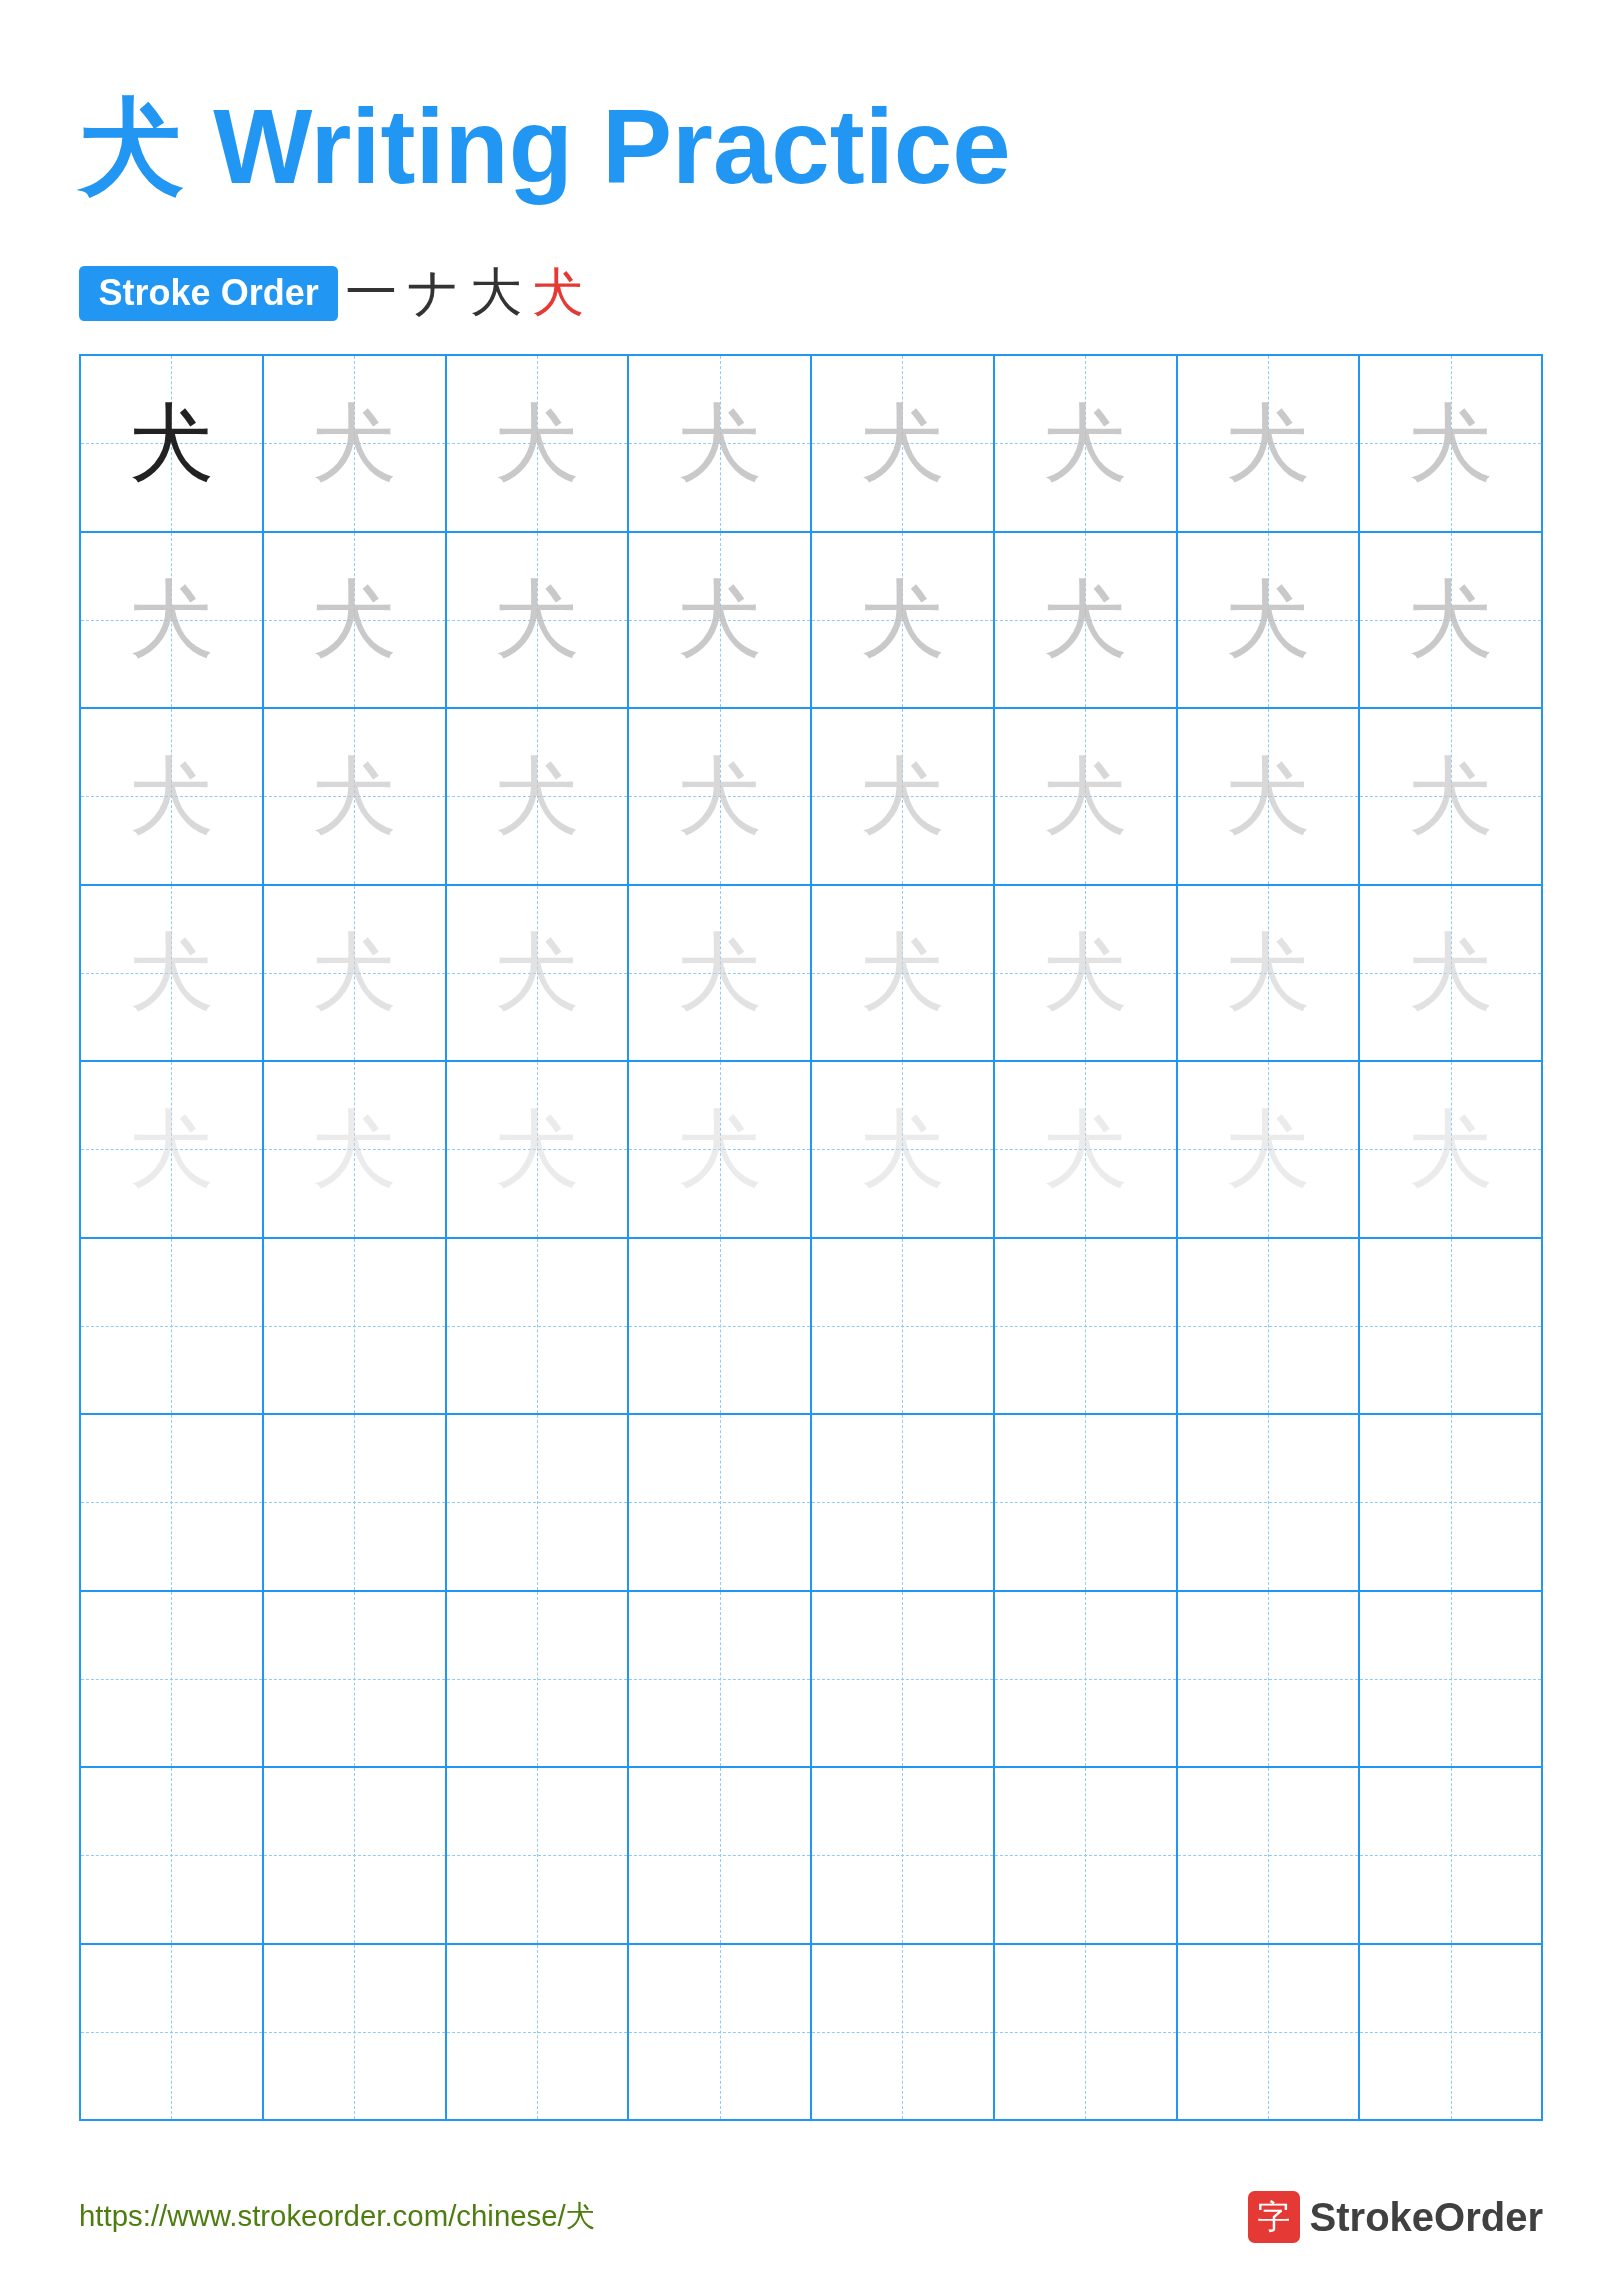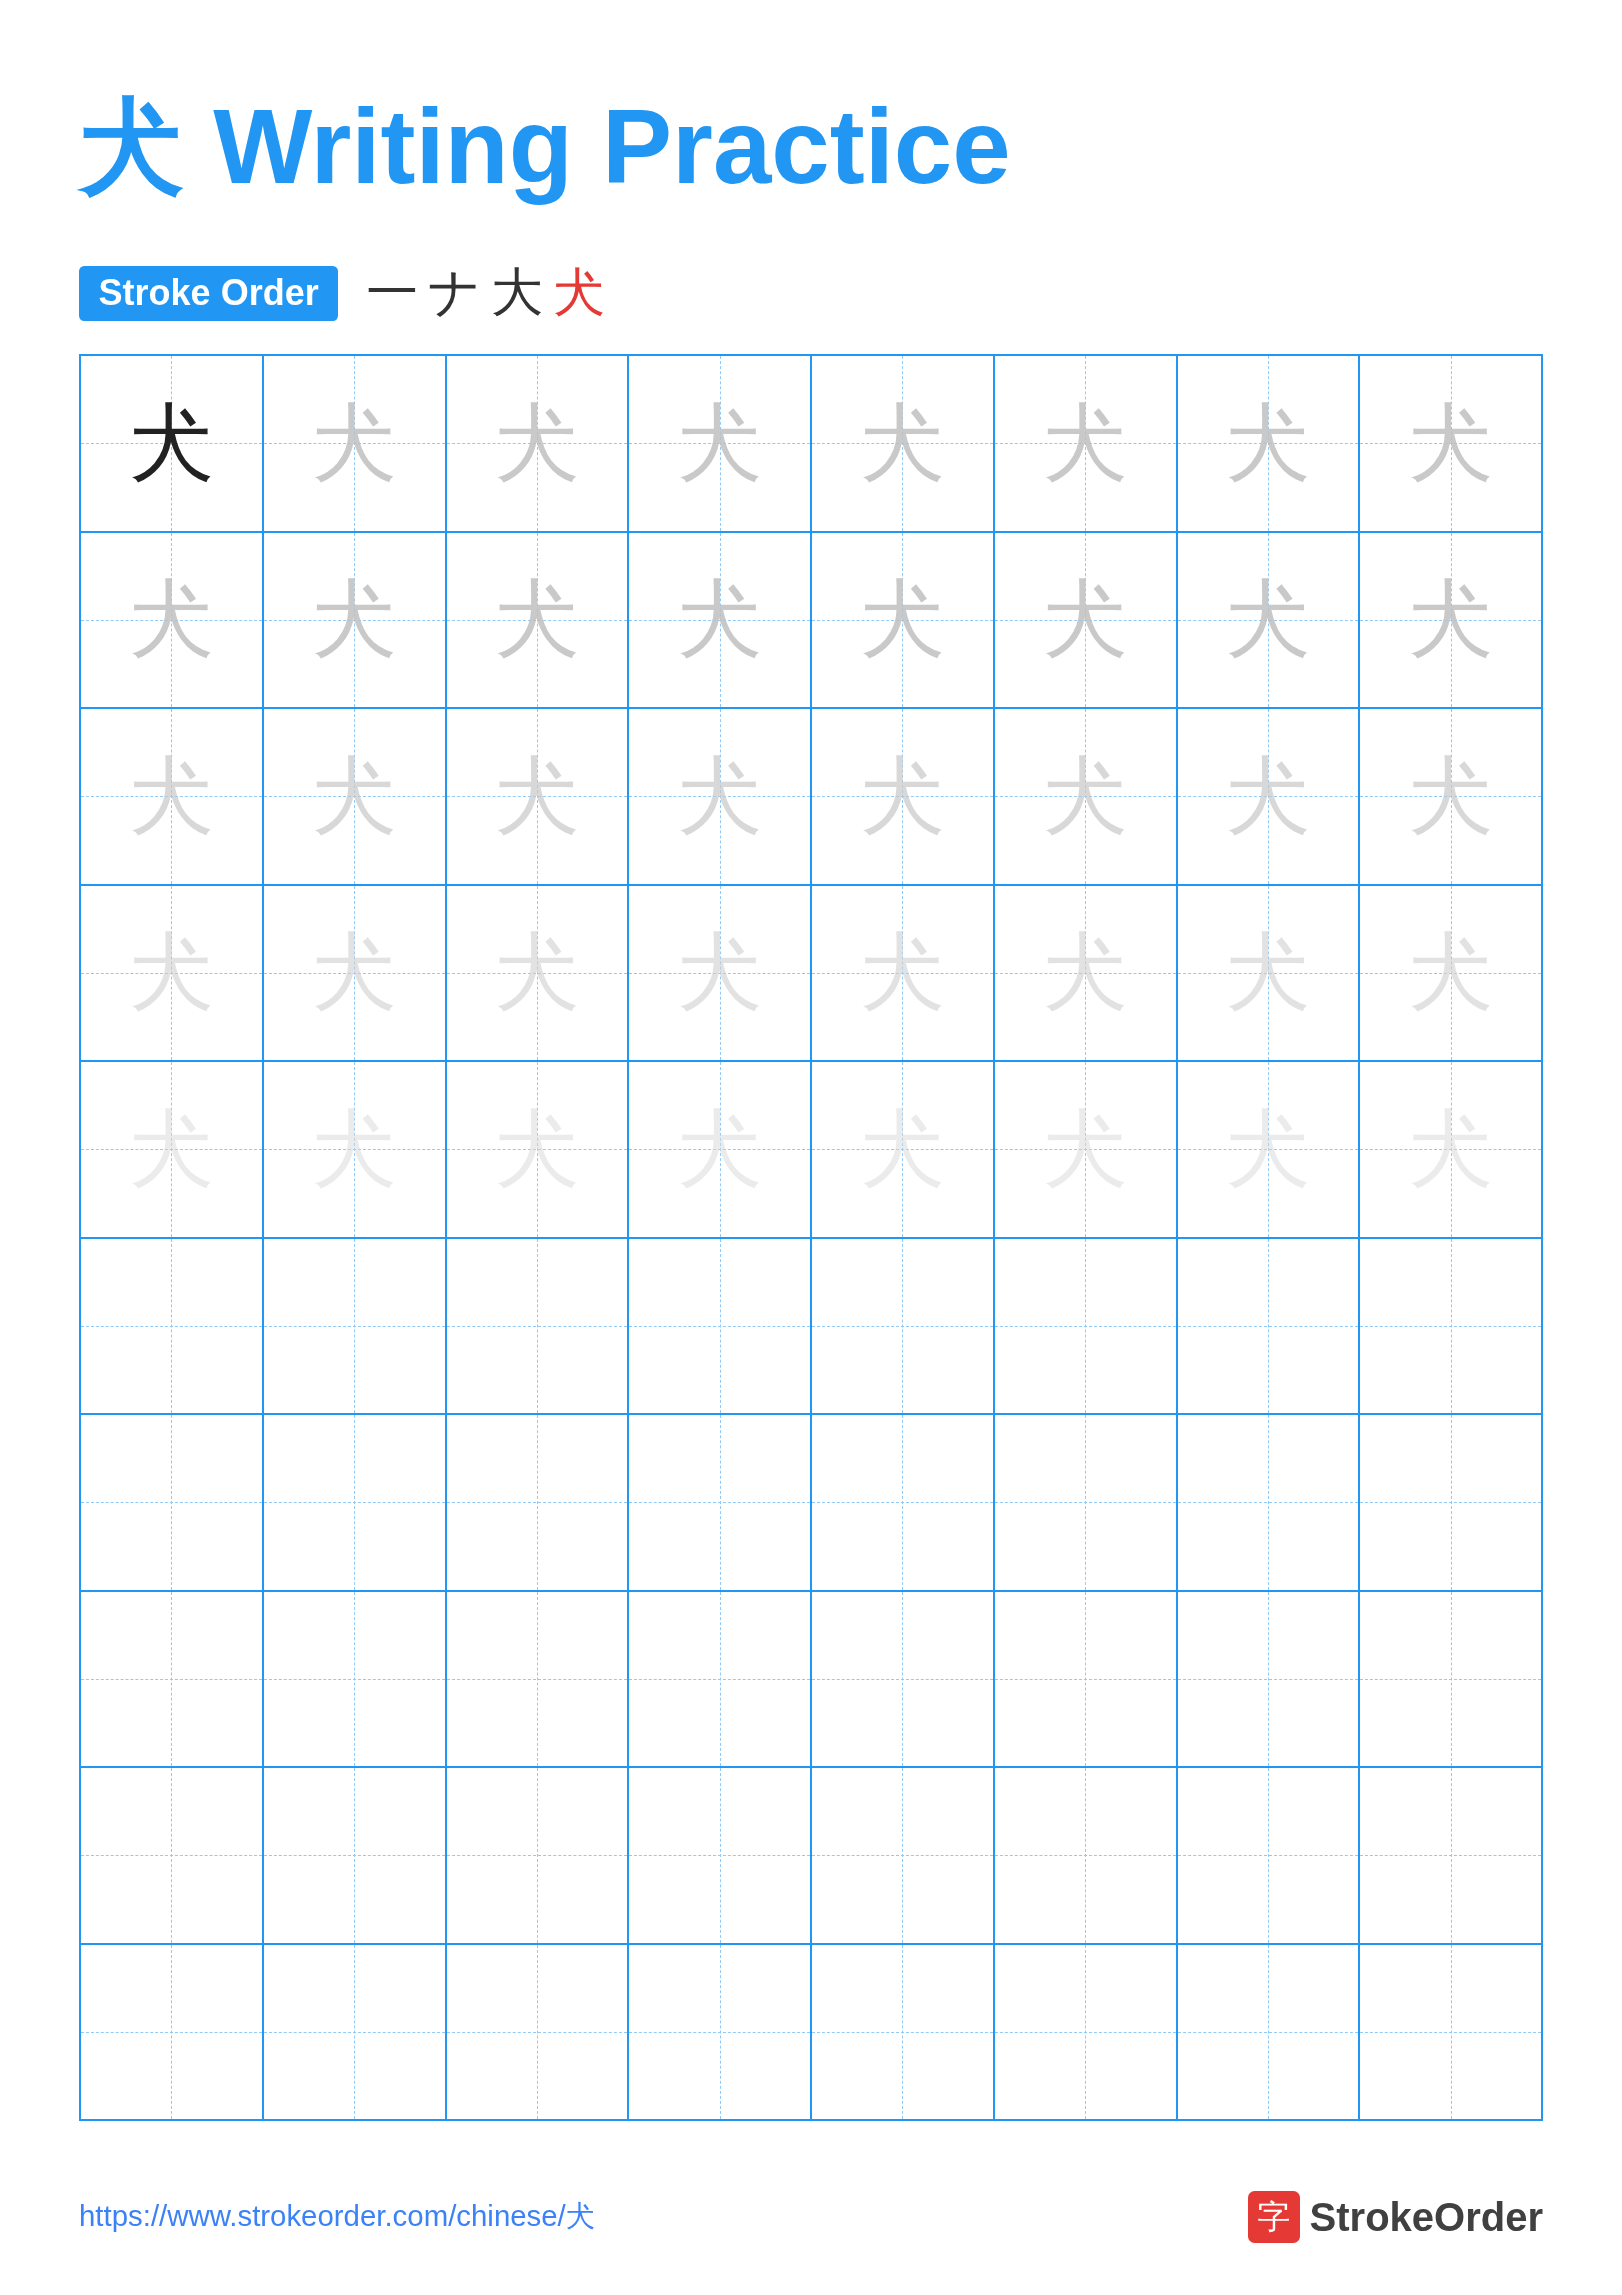--- a/index.html
+++ b/index.html
@@ -36,21 +36,21 @@
 
     .title-char {
       color: #2196f3;
     }
 
     
     .stroke-order-section {
       display: flex;
       align-items: center;
       margin-bottom: 26px;
-      gap: 28px;
+      gap: 7px;
     }
 
     .stroke-order-badge {
       background: #2196f3;
       color: white;
       font-size: 36px;
       font-family: sans-serif;
       font-weight: bold;
       padding: 6.5px 19.6px;
       border-radius: 5.2px;
@@ -148,21 +148,21 @@
       bottom: 52px;
       left: 79px;
       right: 79px;
       display: flex;
       align-items: center;
       justify-content: space-between;
     }
 
     .footer-url {
       font-size: 29.4px;
-      color: #3b82f6;
+      color: #4d7c0f;
       font-family: sans-serif;
     }
 
     .footer-brand {
       display: flex;
       align-items: center;
       gap: 9.8px;
     }
 
     .brand-icon {

